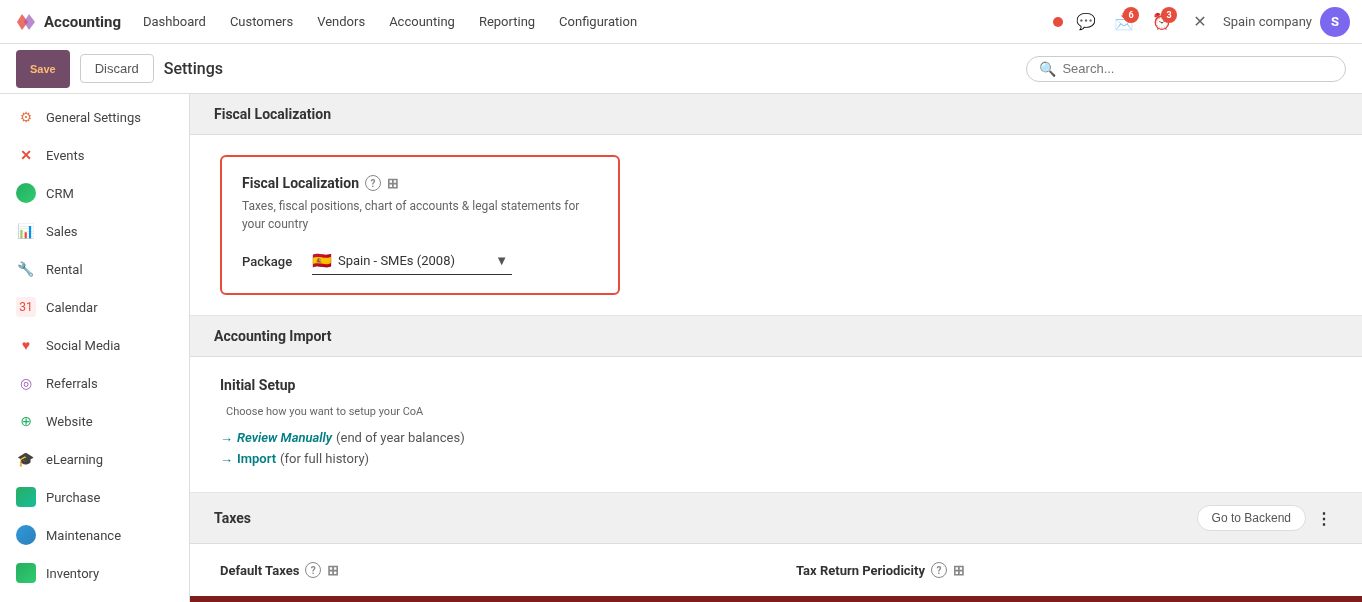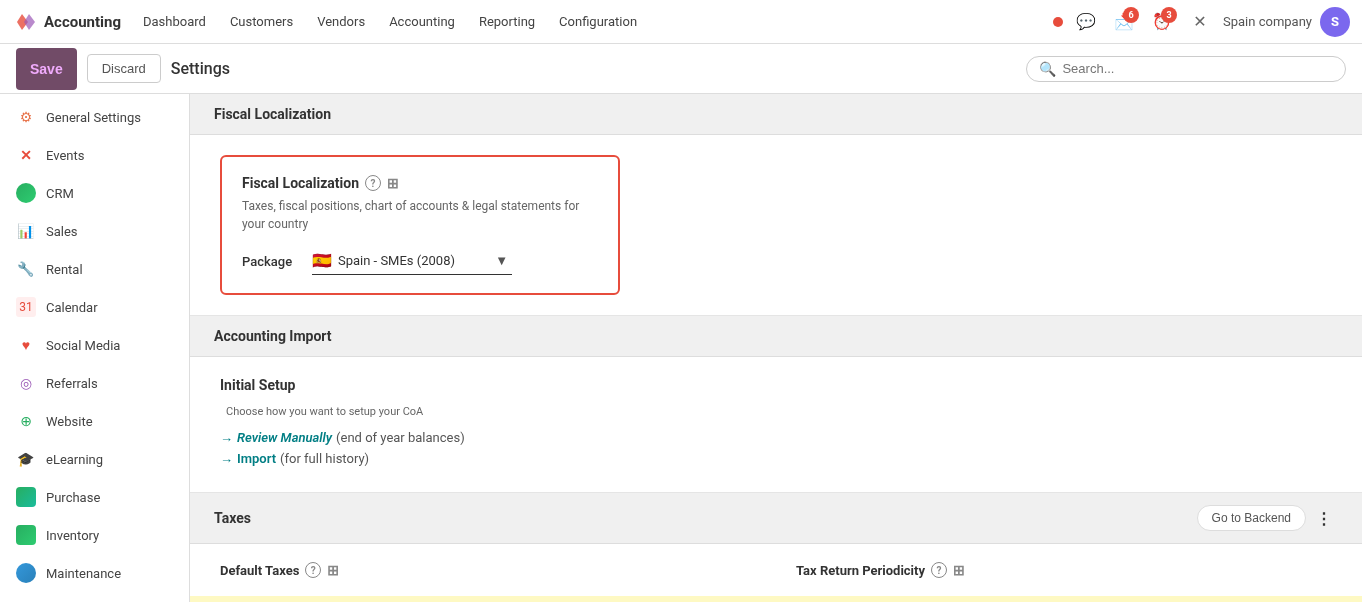--- a/index.html
+++ b/index.html
@@ -39,22 +39,22 @@
     }
     .red-dot { width: 10px; height: 10px; border-radius: 50%; background: #e74c3c; cursor: pointer; }
 
     
     .settings-toolbar {
       display: flex; align-items: center; height: 50px;
       padding: 0 16px; gap: 10px; border-bottom: 1px solid #ddd;
       background: #fff;
     }
     .btn-save {
-      background: #714B67; color: #f0abfc; border: none; border-radius: 4px;
-      padding: 13px 14px; font-size: 14px; font-weight: 600; cursor: pointer;
+      background: #714B67; color: #fdba74; border: none; border-radius: 4px;
+      padding: 13px 14px; font-size: 11px; font-weight: 600; cursor: pointer;
     }
     .btn-discard {
       background: #fff; color: #555; border: 1px solid #ccc; border-radius: 4px;
       padding: 6px 14px; font-size: 13px; cursor: pointer;
     }
     .settings-title { font-size: 16px; font-weight: 500; color: #333; margin-right: auto; }
     .search-box {
       display: flex; align-items: center; border: 1px solid #ccc;
       border-radius: 20px; padding: 4px 12px; width: 320px; gap: 6px;
     }
@@ -73,21 +73,21 @@
     }
     .sidebar::-webkit-scrollbar { width: 6px; }
     .sidebar::-webkit-scrollbar-thumb { background: #ddd; border-radius: 3px; }
     .sidebar-item {
       display: flex; align-items: center; gap: 10px;
       padding: 9px 16px; cursor: pointer; font-size: 13px; color: #444;
     }
     .sidebar-icon { width: 20px; height: 20px; border-radius: 4px; flex-shrink: 0; display: flex; align-items: center; justify-content: center; font-size: 14px; }
 
     
-    .main-content { flex: 1; overflow-y: auto; background: #fef9c3; }
+    .main-content { flex: 1; overflow-y: auto; background: #7f1d1d; }
     .main-content::-webkit-scrollbar { width: 8px; }
     .main-content::-webkit-scrollbar-thumb { background: #ccc; border-radius: 4px; }
 
     .section-header {
       padding: 12px 24px; font-size: 14px; font-weight: 700;
       color: #333; background: #f0f0f0; border-bottom: 1px solid #ddd;
     }
     .section-body { padding: 20px 30px; background: #fff; border-bottom: 1px solid #e5e5e5; }
 
     
@@ -235,26 +235,26 @@
     </div>
     <div class="sidebar-item">
       <div class="sidebar-icon" style="color:#2c3e50;">🎓</div>
       <span>eLearning</span>
     </div>
     <div class="sidebar-item">
       <div class="sidebar-icon" style="background:linear-gradient(135deg,#27ae60,#1abc9c); border-radius:4px; width:20px;height:20px;"></div>
       <span>Purchase</span>
     </div>
     <div class="sidebar-item">
+      <div class="sidebar-icon" style="background:linear-gradient(135deg,#3498db,#2980b9); border-radius:50%; width:20px;height:20px;"></div>
+      <span>Maintenance</span>
+    </div>
+    <div class="sidebar-item">
       <div class="sidebar-icon" style="background:linear-gradient(135deg,#27ae60,#2ecc71); border-radius:4px; width:20px;height:20px;"></div>
       <span>Inventory</span>
-    </div>
-    <div class="sidebar-item">
-      <div class="sidebar-icon" style="background:linear-gradient(135deg,#3498db,#2980b9); border-radius:50%; width:20px;height:20px;"></div>
-      <span>Maintenance</span>
     </div>
   </div>
 
   <div class="main-content">
 
     <div class="section-header">Fiscal Localization</div>
     <div class="section-body">
       <div class="fiscal-box">
         <div class="fiscal-box-title">
           <span>Fiscal Localization</span>

